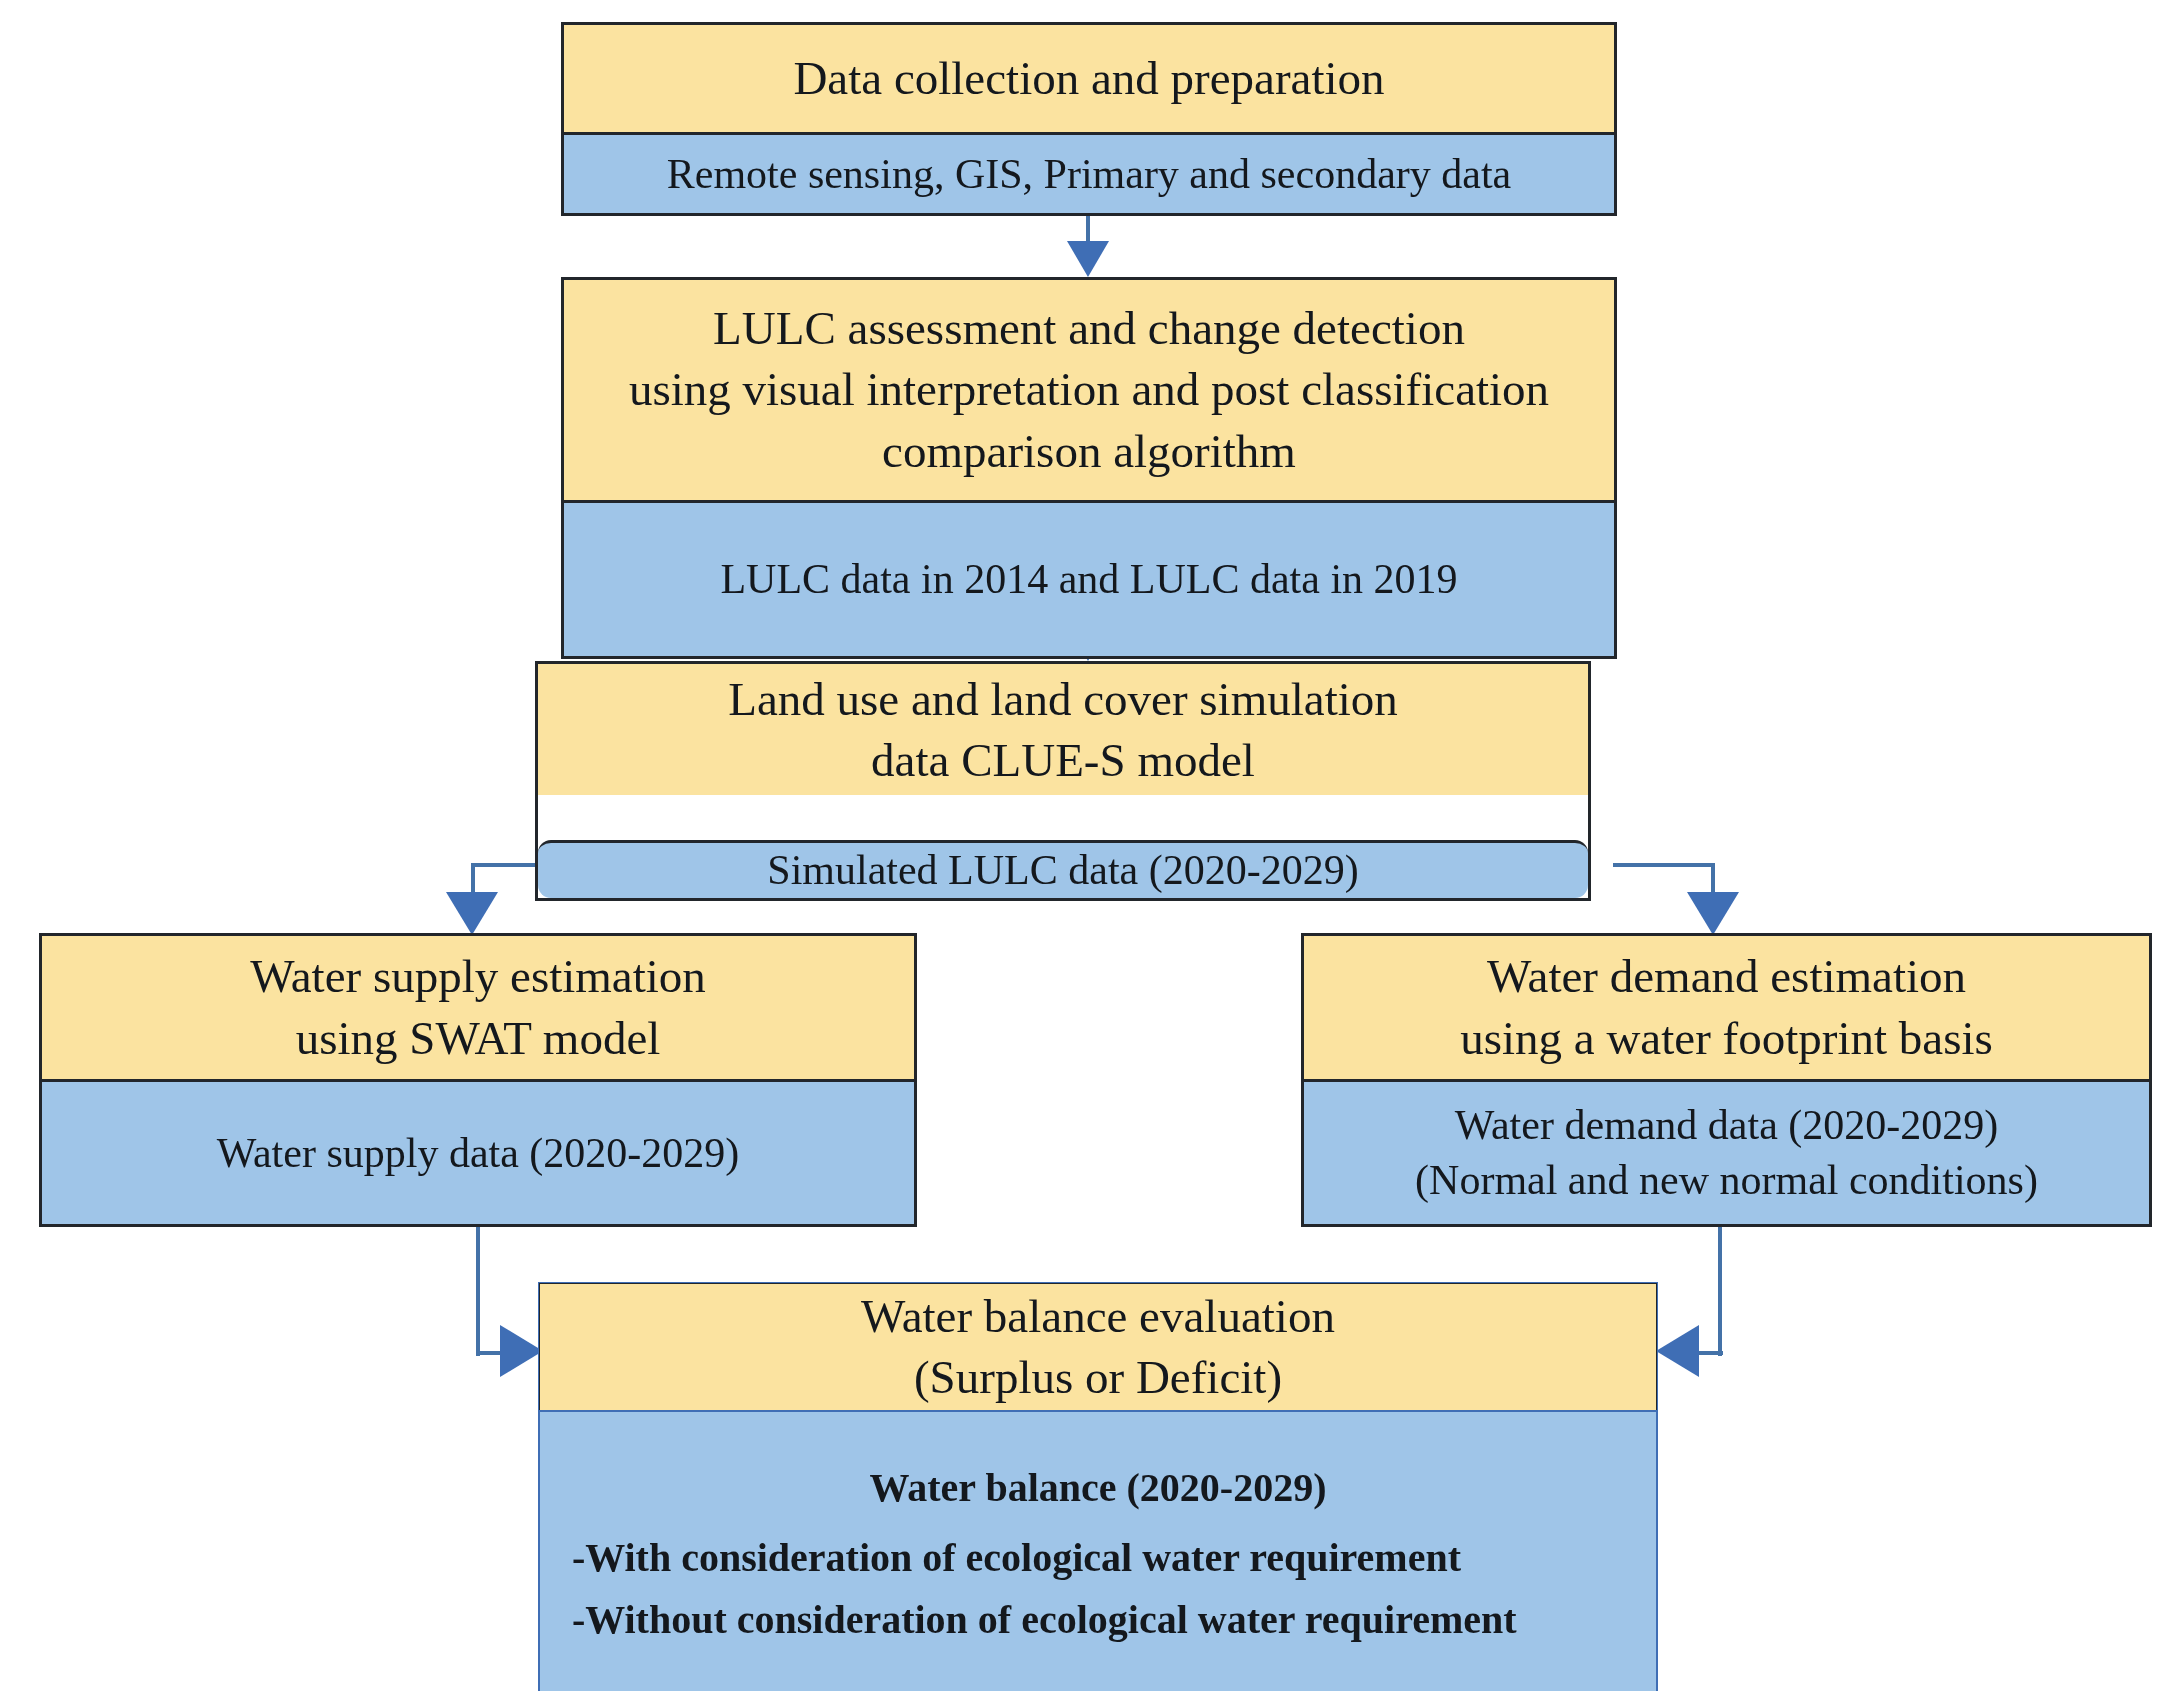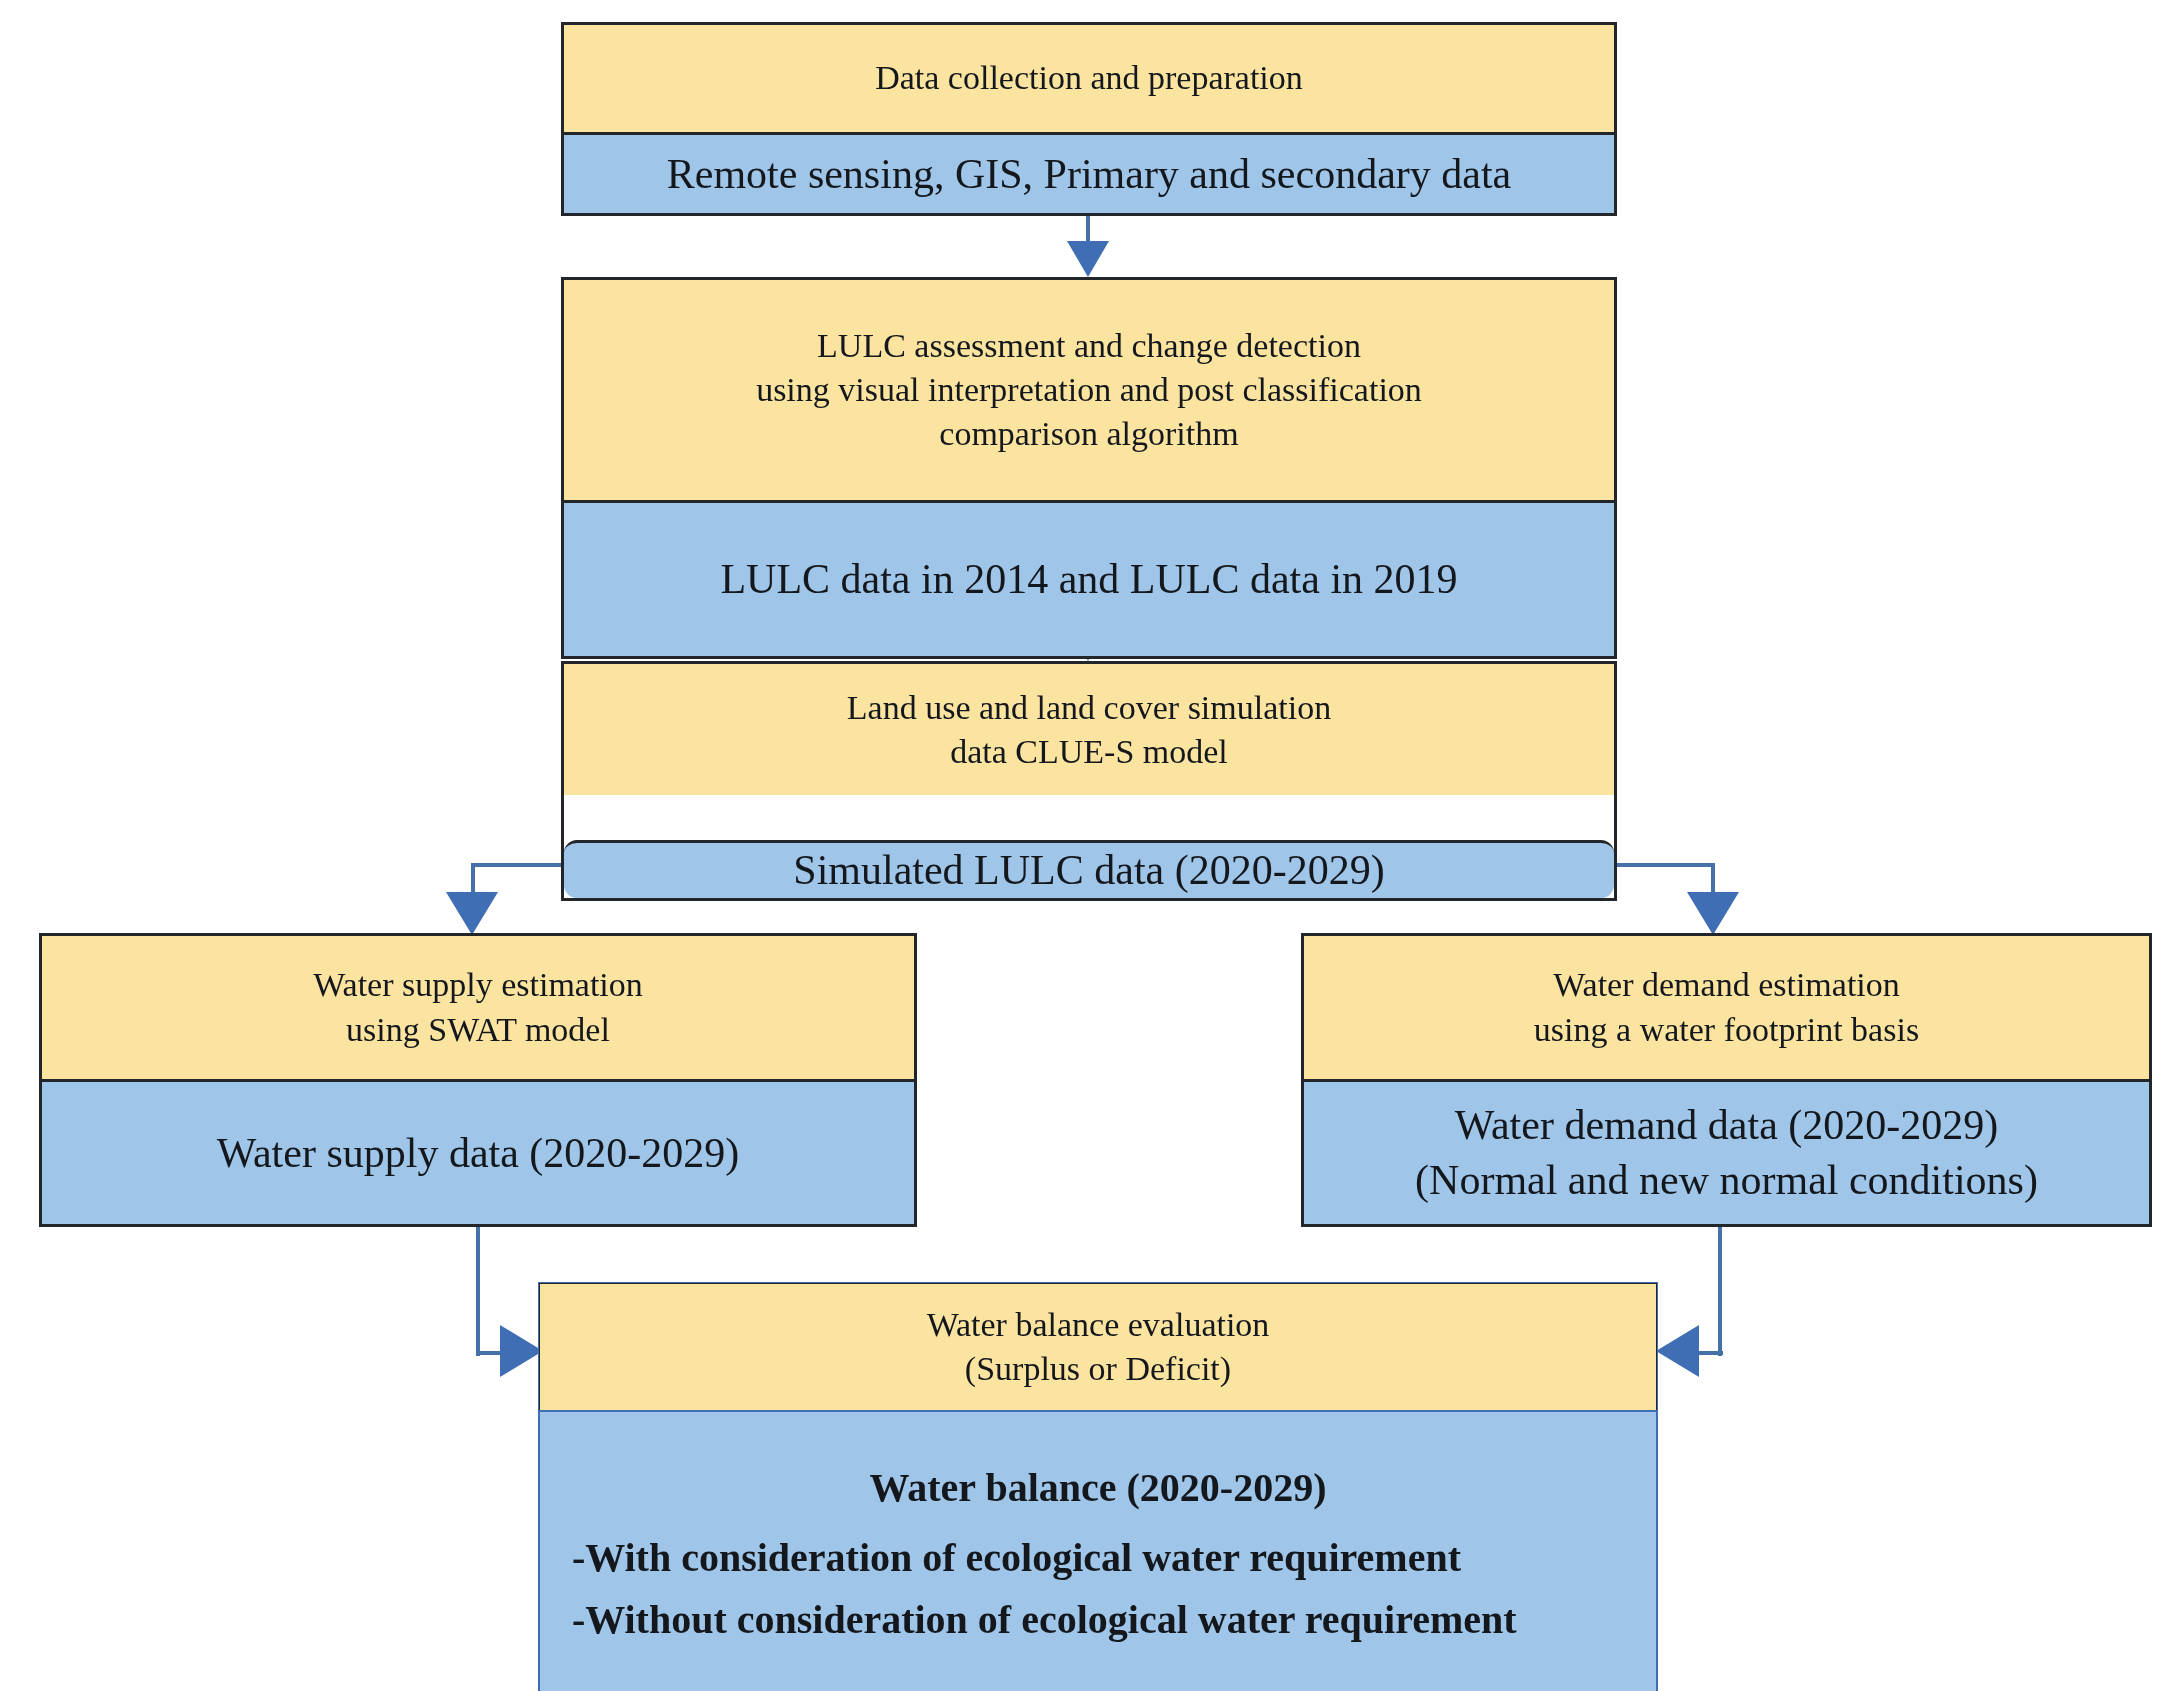--- a/index.html
+++ b/index.html
@@ -51,21 +51,21 @@
   .band .ln {
     display: block;
     white-space: nowrap;
   }
   .band .ln.indent {
     align-self: flex-start;
     padding-left: 19.4px;
   }
 
   
-  .fs-lg { font-size: 34px; }
+  .fs-lg { font-size: 47px; }
   .fs-md { font-size: 42px; }
   .fs-sm { font-size: 40px; }
 
   
   .conn {
     position: absolute;
     background: #4472a8;
     z-index: 2;
   }
   .conn.v { width: 4.2px; }
@@ -138,21 +138,21 @@
     <div class="band top fs-lg" style="height:220px;">
       <span class="ln">LULC assessment and change detection</span>
       <span class="ln">using visual interpretation and post classification</span>
       <span class="ln">comparison algorithm</span>
     </div>
     <div class="band bottom fs-md" style="flex:1;">
       <span class="ln">LULC data in 2014 and LULC data in 2019</span>
     </div>
   </div>
 
-  <div class="node" style="left:561px; top:661px; width:1056px; height:240px;gap:45px;">
+  <div class="node" style="left:535px; top:661px; width:1056px; height:240px;gap:45px;">
     <div class="band top fs-lg" style="height:174px;">
       <span class="ln">Land use and land cover simulation</span>
       <span class="ln">data CLUE-S model</span>
     </div>
     <div class="band bottom fs-md" style="flex:1;border-radius:13px;">
       <span class="ln">Simulated LULC data (2020-2029)</span>
     </div>
   </div>
 
   <div class="node" style="left:39px; top:933px; width:878px; height:294px;">

